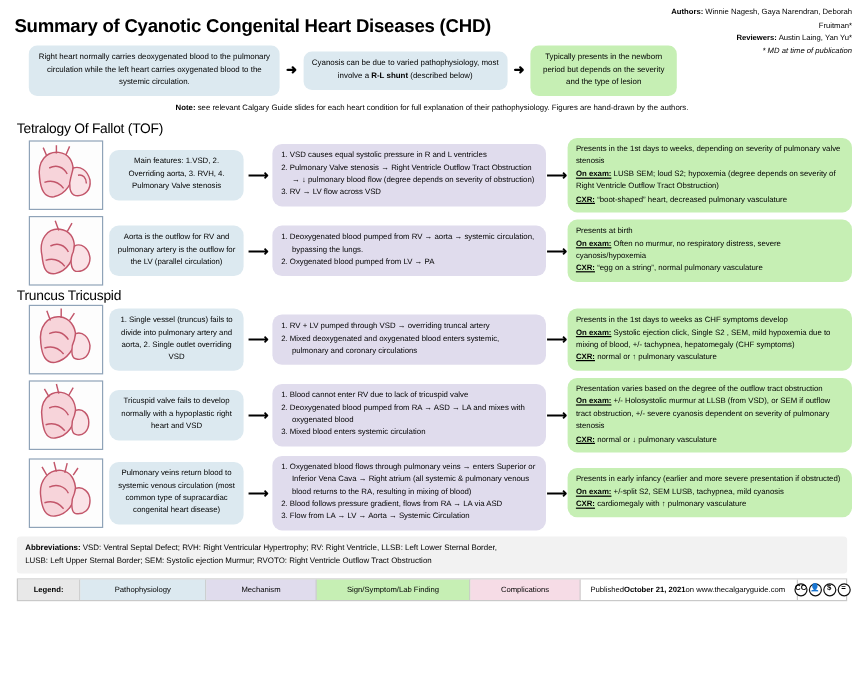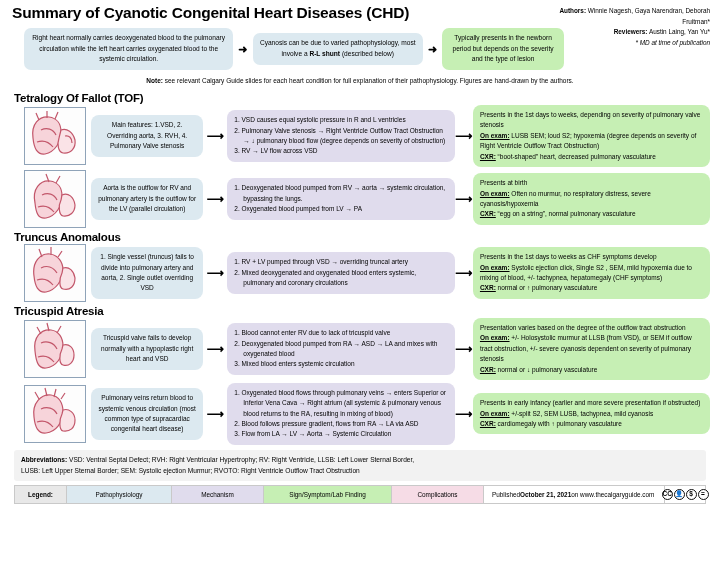--- a/index.html
+++ b/index.html
@@ -3,21 +3,21 @@
 <meta charset="utf-8">
 <style>
   * { box-sizing: border-box; margin: 0; padding: 0; }
   html, body {
     width: 720px; height: 565px;
     background: #ffffff;
     font-family: "Liberation Sans", sans-serif;
     color: #000;
     overflow: hidden;
   }
-  .page { position: relative; width: 720px; height: 469px; padding: 2px 10px 0 10px; }
+  .page { position: relative; width: 720px; height: 469px; padding: 12px 10px 0 10px; }
 
   
   .title {
     font-size: 15.5px; font-weight: bold; letter-spacing: -0.2px;
     margin: 2px 0 6px 2px;
   }
   .authors {
     position: absolute; right: 10px; top: 6px;
     width: 168px; text-align: right;
     font-size: 6.4px; line-height: 1.65;
@@ -42,21 +42,21 @@
   .arrow-s { font-size: 11px; line-height: 1; font-weight: bold; }
 
   .note {
     text-align: center; font-size: 6.5px; margin: 7px 0 8px 0;
   }
   .note b { font-weight: bold; }
 
   
   .section { margin-bottom: 3px; }
   .sec-title {
-    font-size: 11.5px; font-weight: bold; letter-spacing: -0.2px;
+    font-size: 11.5px; font-weight: normal; letter-spacing: -0.2px;
     margin: 0 0 1px 4px;
   }
   .sec-row { display: flex; align-items: center; gap: 0px; }
 
   .heart-box {
     width: 62px; height: 58px; flex: 0 0 62px;
     border: 1px solid #8fa3b8; background: #fdfdfd;
     margin-left: 14px;
     display: flex; align-items: center; justify-content: center;
     overflow: hidden;
@@ -210,21 +210,21 @@
       <div class="arr narrow">⟶</div>
       <div class="box green b-sign">
         <div>Presents at birth</div>
         <div><u><b>On exam:</b></u><span> Often no murmur, no respiratory distress, severe cyanosis/hypoxemia</span></div>
         <div><u><b>CXR:</b></u><span> “egg on a string”, normal pulmonary vasculature</span></div>
       </div>
     </div>
   </div>
 
   <div class="section">
-    <div class="sec-title">Truncus Anomalous</div>
+    <div class="sec-title">Truncus Tricuspid</div>
     <div class="sec-row">
       <div class="heart-box">
         <svg viewBox="0 0 60 56">
             <g stroke="#c2566a" stroke-width="1.2" fill="none">
           <path d="M9 31 C7 17 15 8 25 9 C33 10 38 17 38 25 C38 35 31 45 21 47 C13 48 10 41 9 31 Z" fill="#f7d4da"></path>
           <path d="M38 23 C44 21 49 26 50 33 C50 41 45 46 38 44 C34 43 34 34 37 28 Z" fill="#fae3e7"></path>
           <path d="M26 10 L26 2 M33 12 L37 6 M17 12 L14 4"></path>
           <path d="M16 23 C22 20 28 22 32 28"></path>
               <path d="M12 35 C18 33 24 35 28 40"></path>
         </g>
@@ -241,21 +241,20 @@
       <div class="arr narrow">⟶</div>
       <div class="box green b-sign">
         <div>Presents in the 1st days to weeks as CHF symptoms develop</div>
         <div><u><b>On exam:</b></u><span> Systolic ejection click, Single S2 , SEM, mild hypoxemia due to mixing of blood, +/- tachypnea, hepatomegaly (CHF symptoms)</span></div>
         <div><u><b>CXR:</b></u><span> normal or ↑ pulmonary vasculature</span></div>
       </div>
     </div>
   </div>
 
   <div class="section">
-    <div class="sec-title">Tricuspid Atresia</div>
     <div class="sec-row">
       <div class="heart-box">
         <svg viewBox="0 0 60 56">
             <g stroke="#c2566a" stroke-width="1.2" fill="none">
           <path d="M10 30 C8 16 16 8 26 9 C34 10 38 17 38 25 C38 36 31 46 21 47 C13 48 11 40 10 30 Z" fill="#f7d4da"></path>
           <path d="M38 24 C44 22 49 27 49 34 C49 41 44 46 38 44 C34 43 34 34 37 28 Z" fill="#fae3e7"></path>
           <path d="M24 10 L22 2 M32 12 L36 5 M16 13 L12 6"></path>
           <path d="M16 22 C22 19 29 22 32 28"></path>
               <path d="M13 36 C19 34 25 36 29 41"></path>
         </g>

